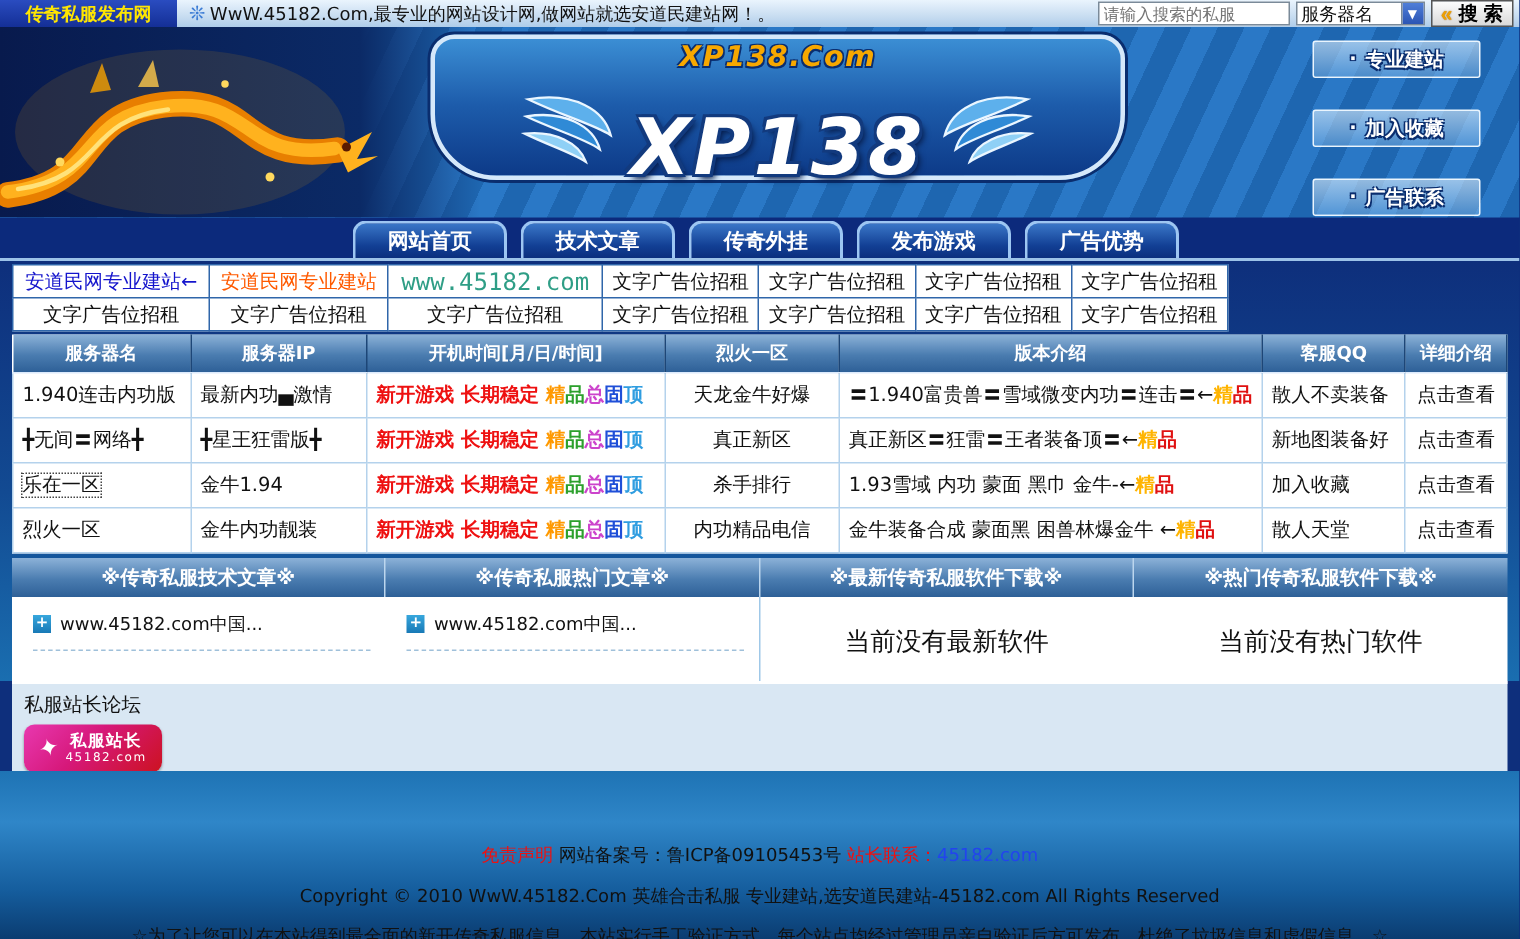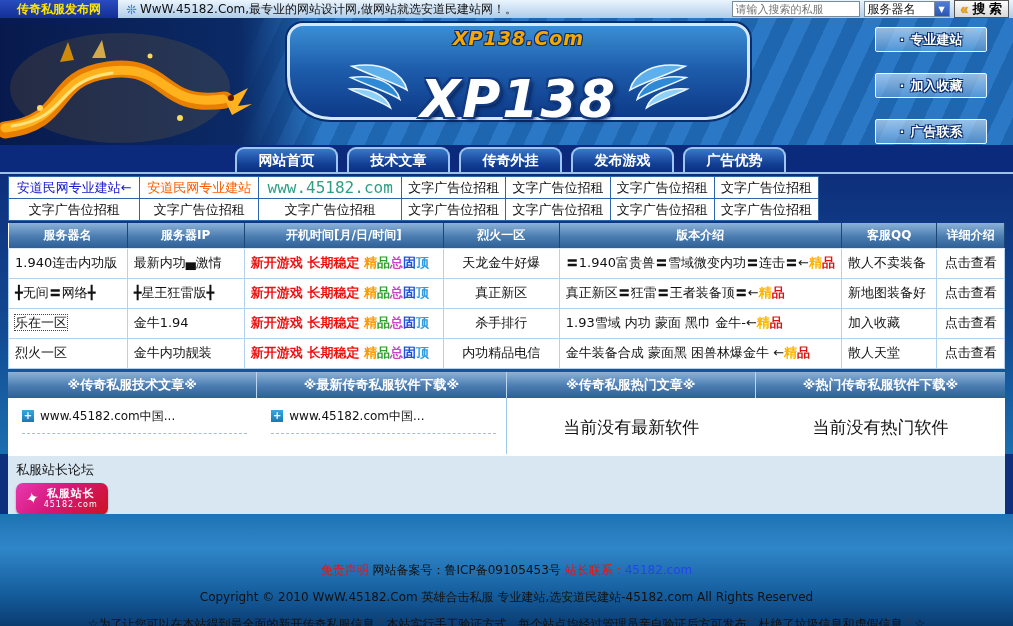--- a/index.html
+++ b/index.html
@@ -236,22 +236,22 @@
             <td class="c">内功精品电信</td>
             <td class="ver"><span style="color:#111111">金牛装备合成 蒙面黑 困兽林爆金牛 ←</span><b style="color:#ffb400">精</b><b style="color:#e01111">品</b></td>
             <td>散人天堂</td>
             <td class="c"><span class="view-link">点击查看</span></td>
           </tr>
         </tbody>
     </table>
 
     <div class="sechead">
         <div class="hcell">※传奇私服技术文章※</div>
+        <div class="hcell">※传奇私服热门文章※</div>
         <div class="hcell">※最新传奇私服软件下载※</div>
-        <div class="hcell">※传奇私服热门文章※</div>
         <div class="hcell">※热门传奇私服软件下载※</div>
       </div>
     <div class="seccontent">
       <div class="sec-cell">
         <div class="art-item">
           <span class="plus-ico">+</span>
           <span>www.45182.com中国...</span>
         </div>
       </div>
       <div class="sec-cell divider">

